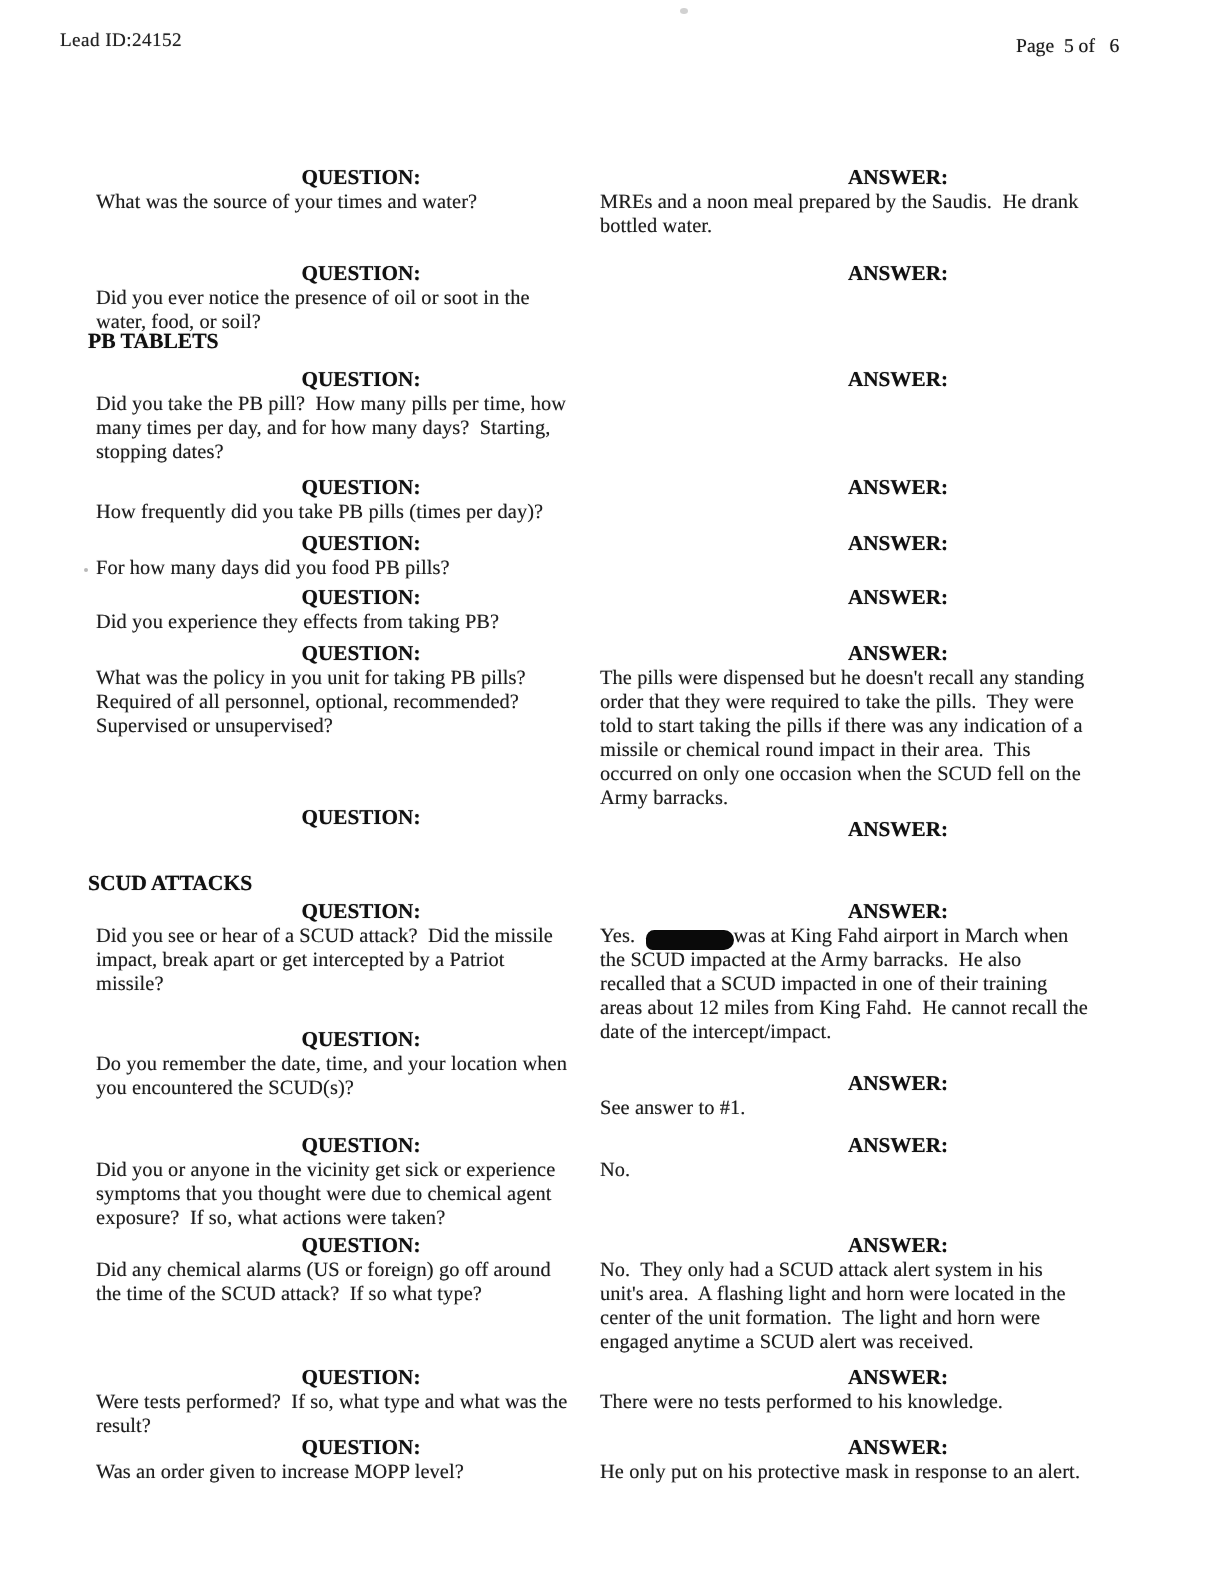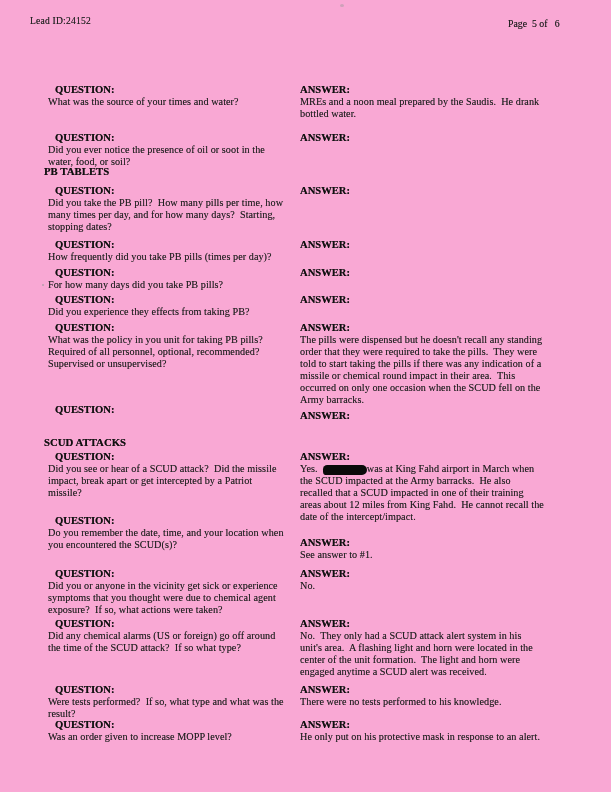--- a/index.html
+++ b/index.html
@@ -1,19 +1,19 @@
 <!DOCTYPE html>
 <html><head>
 <meta charset="utf-8">
 <style>
   html,body{margin:0;padding:0;background:#e8e8e8;}
   .page{
     position:relative;
     width:611px;height:792px;
-    background:#f9a8d4;
+    background:#ffffff;
     overflow:hidden;
     font-family:"Liberation Serif","DejaVu Serif",serif;
     color:#1d1d1d;
   }
   .hdr-left{
     position:absolute;left:30px;top:15px;
     font-size:9.6px;letter-spacing:.2px;color:#222;
     text-shadow:0 0 .4px rgba(40,40,40,.6);
   }
   .hdr-right{
@@ -25,20 +25,21 @@
     position:absolute;left:44px;
     font-size:10.8px;font-weight:bold;color:#111;
     text-shadow:0 0 .4px rgba(20,20,20,.7);
     white-space:pre;
   }
   .qb{position:absolute;left:48px;width:258px;}
   .ab{position:absolute;left:300px;width:298px;}
   .lbl{
     font-size:10.6px;font-weight:bold;line-height:13px;color:#111;
     text-shadow:0 0 .4px rgba(20,20,20,.7);
+    text-align:center;
   }
   .qb .lbl{margin-left:7px;}
   .txt{
     font-size:10.2px;line-height:12.1px;color:#1e1e1e;
     white-space:pre-wrap;letter-spacing:.05px;
     text-shadow:0 0 .35px rgba(45,45,45,.55);
   }
   .firstline{
     font-size:10.2px;line-height:12.1px;color:#1e1e1e;
     white-space:pre;letter-spacing:.05px;
@@ -98,21 +99,21 @@
   <div class="qb" style="top:238px">
     <div class="lbl">QUESTION:</div>
     <div class="txt">How frequently did you take PB pills (times per day)?</div>
   </div>
   <div class="ab" style="top:238px">
     <div class="lbl">ANSWER:</div>
   </div>
 
   <div class="qb" style="top:266px">
     <div class="lbl">QUESTION:</div>
-    <div class="txt">For how many days did you take PB pills?</div>
+    <div class="txt">For how many days did you food PB pills?</div>
   </div>
   <div class="ab" style="top:266px">
     <div class="lbl">ANSWER:</div>
   </div>
 
   <div class="qb" style="top:293px">
     <div class="lbl">QUESTION:</div>
     <div class="txt">Did you experience they effects from taking PB?</div>
   </div>
   <div class="ab" style="top:293px">

